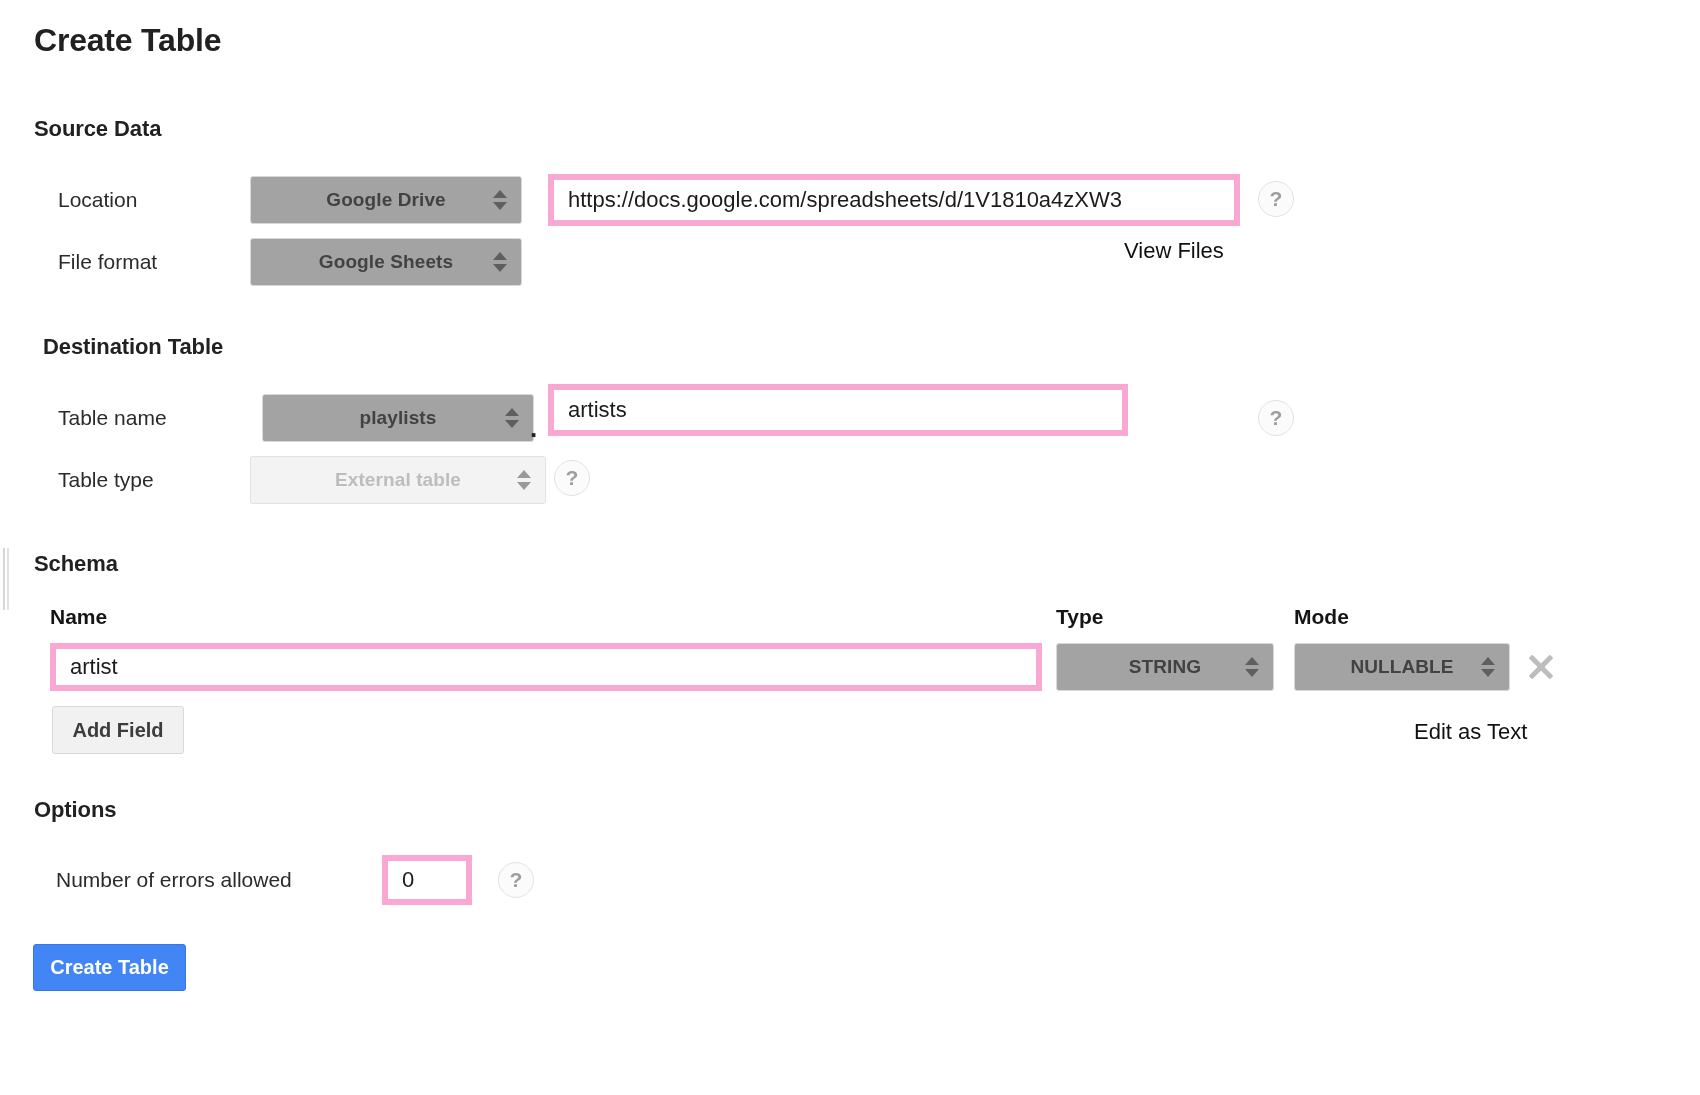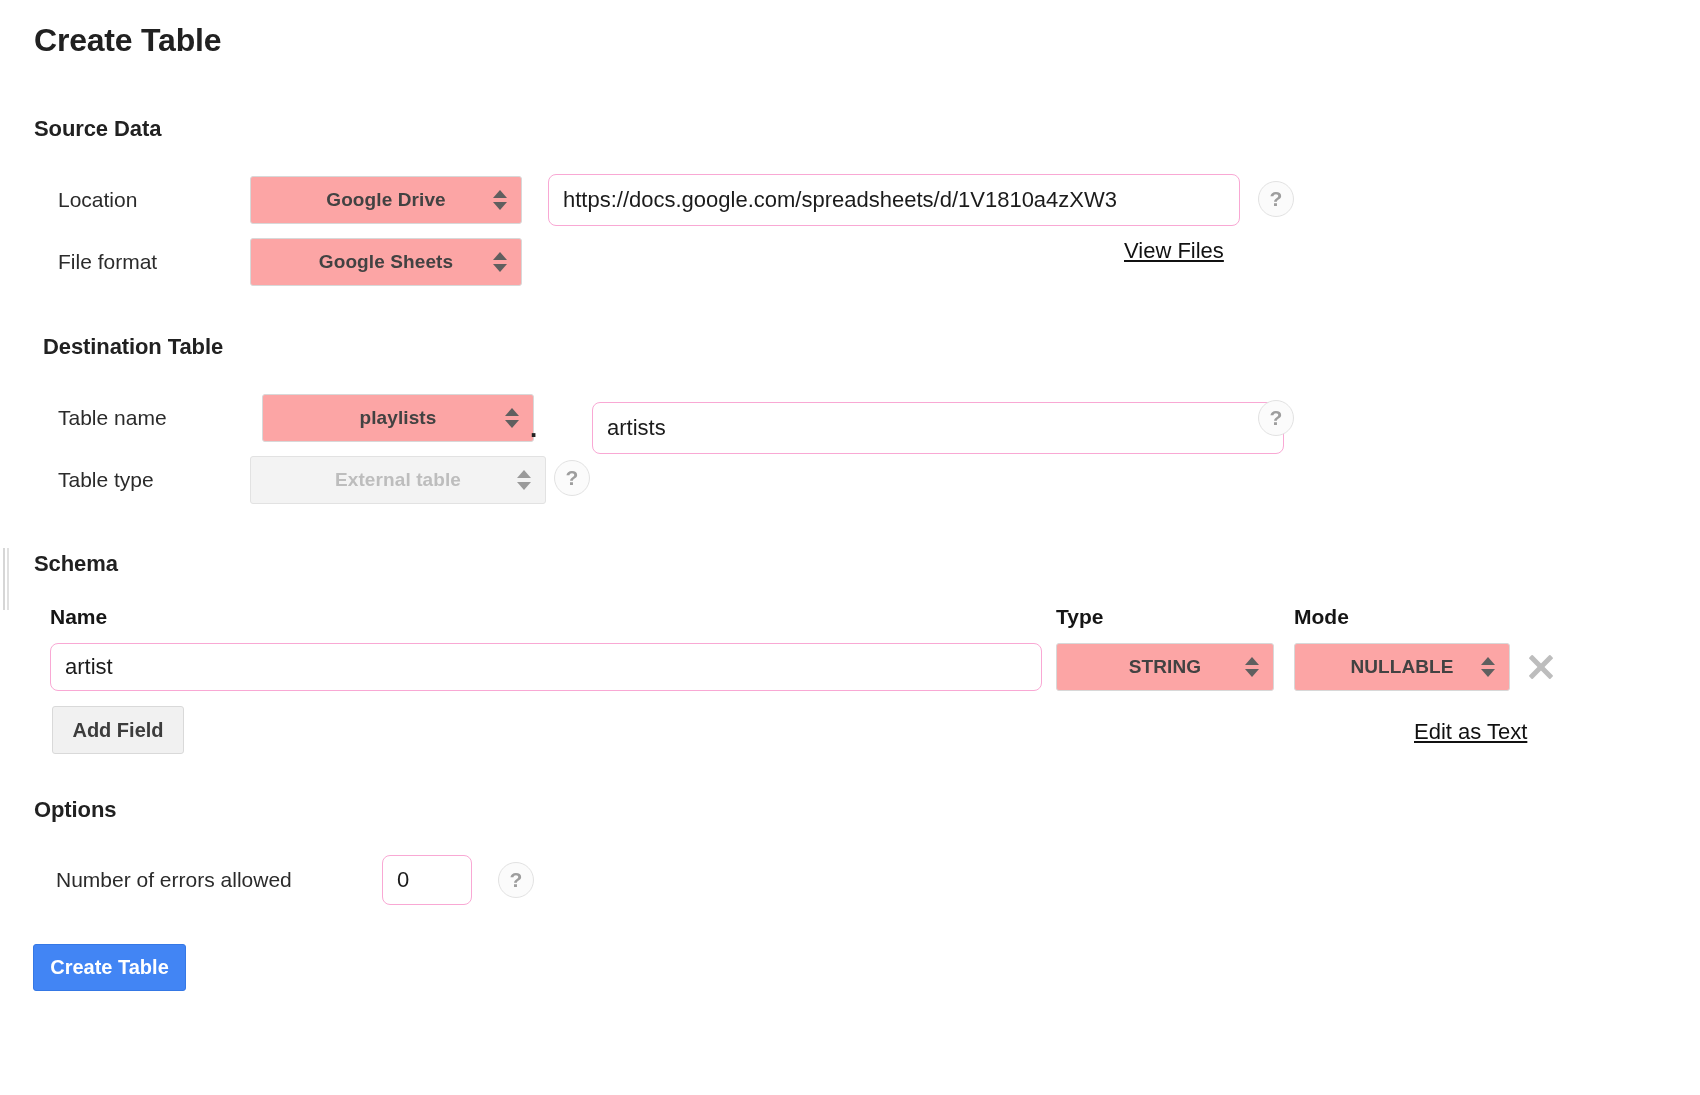--- a/index.html
+++ b/index.html
@@ -59,21 +59,21 @@
     position: absolute;
     font-size: 21px;
     color: #2b2b2b;
     font-weight: normal;
   }
 
   
   .sel {
     position: absolute;
     box-sizing: border-box;
-    background: #fca5a5;
+    background: #a3a3a3;
     border: 1px solid #d8d8d8;
     border-radius: 3px;
     height: 48px;
     display: flex;
     align-items: center;
     justify-content: center;
     font-size: 19px;
     font-weight: bold;
     color: #424242;
     letter-spacing: 0.1px;
@@ -110,22 +110,22 @@
     border-top: 8px solid #5f5f5f;
   }
   .sel.disabled .arrows i.up { border-bottom-color: #9a9a9a; }
   .sel.disabled .arrows i.down { border-top-color: #9a9a9a; }
 
   
   .txt {
     position: absolute;
     box-sizing: border-box;
     background: #ffffff;
-    border: 1px solid #f9a8d4;
-    border-radius: 8px;
+    border: 6px solid #f9a8d4;
+    border-radius: 0;
     font-size: 22px;
     color: #1b1b1b;
     font-family: "Liberation Sans", sans-serif;
     padding: 0 14px;
     outline: none;
     white-space: nowrap;
     overflow: hidden;
   }
 
   
@@ -144,21 +144,20 @@
     justify-content: center;
     cursor: pointer;
     box-sizing: border-box;
   }
 
   
   .link {
     position: absolute;
     font-size: 22px;
     color: #111111;
-    text-decoration: underline;
     cursor: pointer;
     white-space: nowrap;
   }
 
   
   .btn-grey {
     position: absolute;
     box-sizing: border-box;
     background: #f1f1f1;
     border: 1px solid #d9d9d9;
@@ -261,21 +260,21 @@
 
   <div class="row-label" style="left:58px; top:406px;">Table name</div>
   <div class="sel" style="left:262px; top:394px; width:272px;">
     <span>playlists</span>
     <span class="arrows">
         <i class="up"></i>
         <i class="down"></i>
       </span>
   </div>
   <div class="dot-sep" style="left:530px; top:415px;">.</div>
-  <input class="txt" style="left: 548px; top: 402px; width: 692px; height: 52px; margin-left: 44px;" value="artists">
+  <input class="txt" style="left: 548px; top: 384px; width: 580px; height: 52px;" value="artists">
   <div class="help" style="left:1258px; top:400px;">?</div>
 
   <div class="row-label" style="left:58px; top:468px;">Table type</div>
   <div class="sel disabled" style="left:250px; top:456px; width:296px;">
     <span>External table</span>
     <span class="arrows">
         <i class="up"></i>
         <i class="down"></i>
       </span>
   </div>

